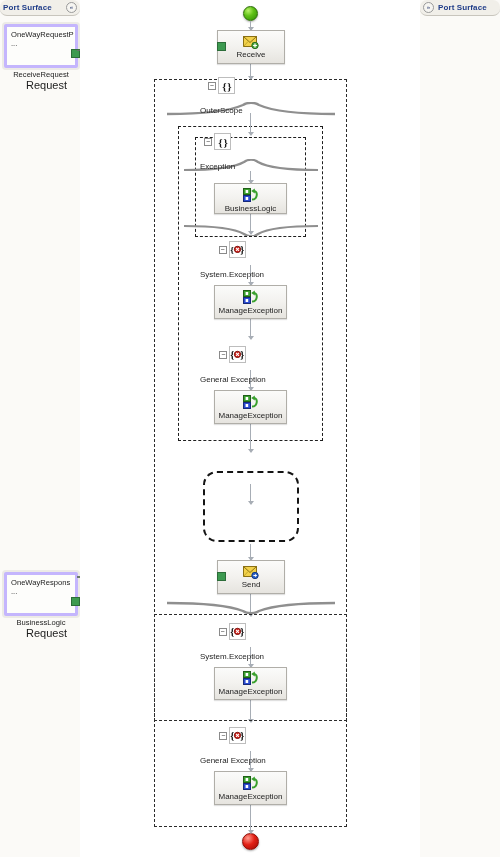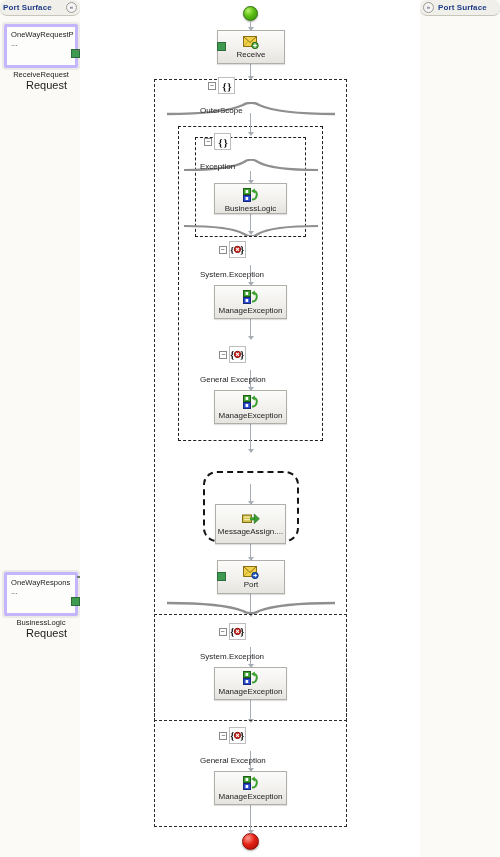--- a/index.html
+++ b/index.html
@@ -263,40 +263,30 @@
       <rect x="2.6" y="2" width="2.6" height="3" fill="#fff"></rect>
       <rect x="0.5" y="7.5" width="7" height="6" fill="#2a4bd0" stroke="#16297a"></rect>
       <rect x="2.6" y="9" width="2.6" height="3" fill="#fff"></rect>
       <path d="M9,11.5 C15,11.5 15,3 11,3" fill="none" stroke="#3aa02e" stroke-width="2"></path>
       <path d="M11.8,0.6 L8.2,3 L11.8,5.4 Z" fill="#3aa02e"></path>
     </svg>
     <span class="label">ManageException</span>
   </div>
 
 
-  <div class="activity" style="left:135px;top:504px;width:71px;height:40px;">
-    <svg width="18" height="14" viewBox="0 0 18 14">
-      <rect x="0.5" y="3" width="9" height="7.5" fill="#cfc04a" stroke="#7e6d12"></rect>
-      <rect x="2" y="4.6" width="6" height="1.3" fill="#f4ecb0"></rect>
-      <rect x="2" y="7" width="6" height="1.3" fill="#f4ecb0"></rect>
-      <path d="M8,6.8 L14,6.8" stroke="#3aa02e" stroke-width="3"></path>
-      <path d="M12.2,2 L17.4,6.8 L12.2,11.6 Z" fill="#3aa02e" stroke="#1f5e17" stroke-width="0.6"></path>
-    </svg>
-    <span class="label">MessageAssign....</span>
-  </div>
 
   <div class="activity" style="left:137px;top:560px;width:68px;height:34px;">
     <svg width="16" height="14" viewBox="0 0 16 14">
       <rect x="0.5" y="1.5" width="13" height="10" fill="#f2d14a" stroke="#8a7013"></rect>
       <path d="M0.5,1.5 L7,7.5 L13.5,1.5" fill="none" stroke="#8a7013"></path>
       <path d="M0.5,11.5 L5,6.5 M13.5,11.5 L9,6.5" fill="none" stroke="#c2a72c"></path>
       <circle cx="12" cy="10.5" r="3.2" fill="#2a62c8" stroke="#163b80"></circle>
       <path d="M10.4,10.5 L13.4,10.5 M12.2,9.3 L13.6,10.5 L12.2,11.7" stroke="#fff" stroke-width="1"></path>
     </svg>
-    <span class="label">Port</span>
+    <span class="label">Send</span>
   </div>
   <span class="port-plug" style="left:137px;top:572px;"></span>
 
   <div class="region dashdot" style="left:74px;top:614px;width:193px;height:107px;"></div>
   <div class="chip" style="left:120px;top:623px;">
     <div class="chip-row">
       <span class="expander">−</span>
       <span class="chip-icon">
         <svg width="15" height="11" viewBox="0 0 15 11">
             <text x="0.3" y="9" font-family="Liberation Serif, serif" font-weight="bold" font-size="10">{</text>

